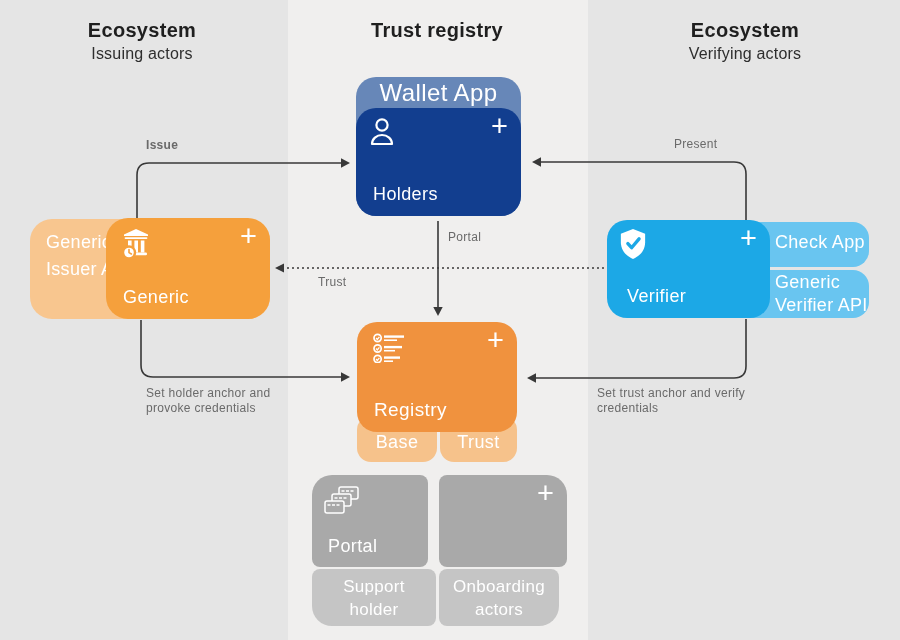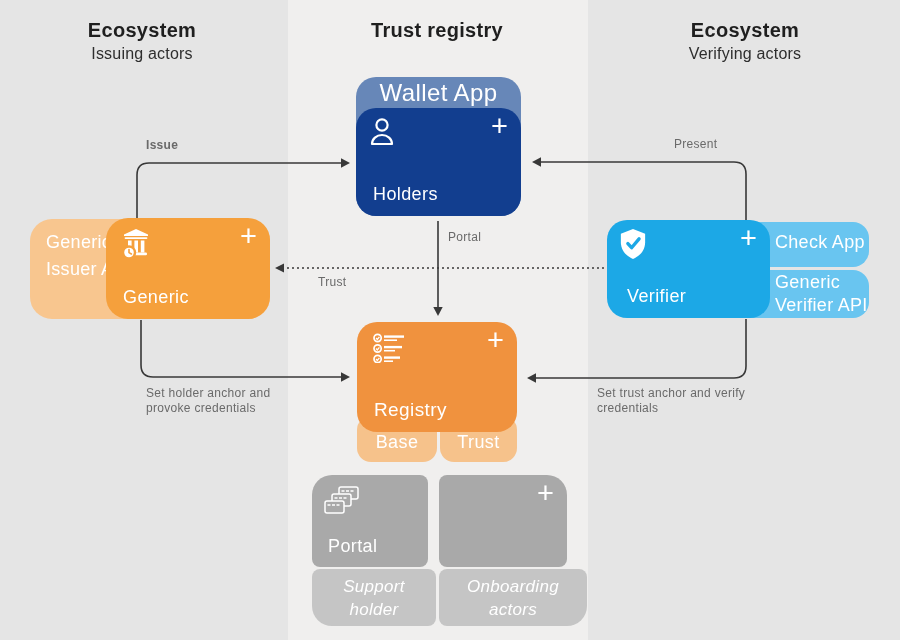--- a/index.html
+++ b/index.html
@@ -49,23 +49,23 @@
   .r-tab-base{left:357px;width:80px;}
   .r-tab-trust{left:440px;width:77px;}
   .registry-box{left:357px;top:322px;width:160px;height:110px;background:#f0923e;border-radius:20px;z-index:2;}
 
   
   .p-dark{position:absolute;top:475px;height:92px;background:#a9a9a9;color:#fff;}
   .p-dark-left{left:312px;width:116px;border-radius:20px 8px 8px 8px;}
   .p-dark-right{left:439px;width:128px;border-radius:8px 20px 8px 8px;}
   .p-tab{position:absolute;top:569px;height:57px;background:#c5c5c5;color:#fff;
          display:flex;align-items:center;justify-content:center;text-align:center;
-         font-size:17px;line-height:23px;letter-spacing:.3px;font-style:italic;}
+         font-size:17px;line-height:23px;letter-spacing:.3px;}
   .p-tab-left{left:312px;width:124px;border-radius:8px 8px 8px 20px;}
-  .p-tab-right{left:439px;width:148px;border-radius:8px 8px 20px 8px;}
+  .p-tab-right{left:439px;width:120px;border-radius:8px 8px 20px 8px;}
 
   
   .edge-label{position:absolute;font-size:12px;color:#6a6a6a;letter-spacing:.3px;}
   .lbl-issue{left:146px;top:138px;font-weight:bold;}
   .lbl-present{left:674px;top:137px;}
   .lbl-check{left:448px;top:230px;}
   .lbl-trust{left:318px;top:275px;}
   .lbl-provoke{left:146px;top:386px;width:168px;line-height:15px;}
   .lbl-verify{left:597px;top:386px;width:162px;line-height:15px;}
 

